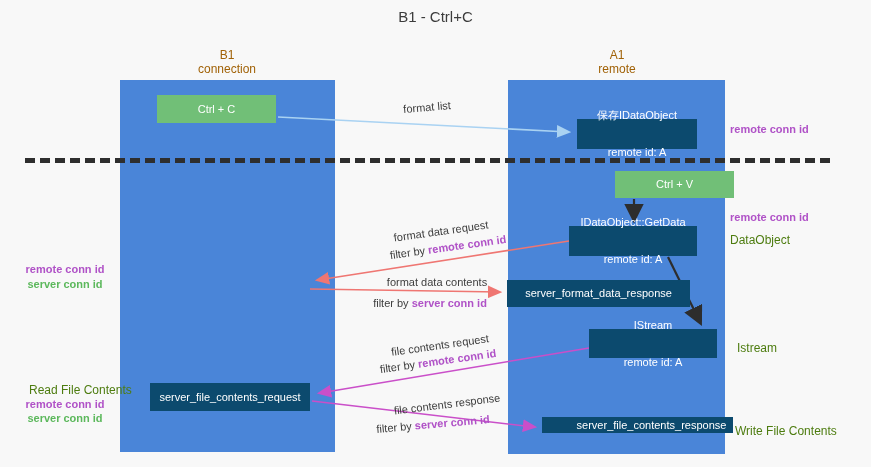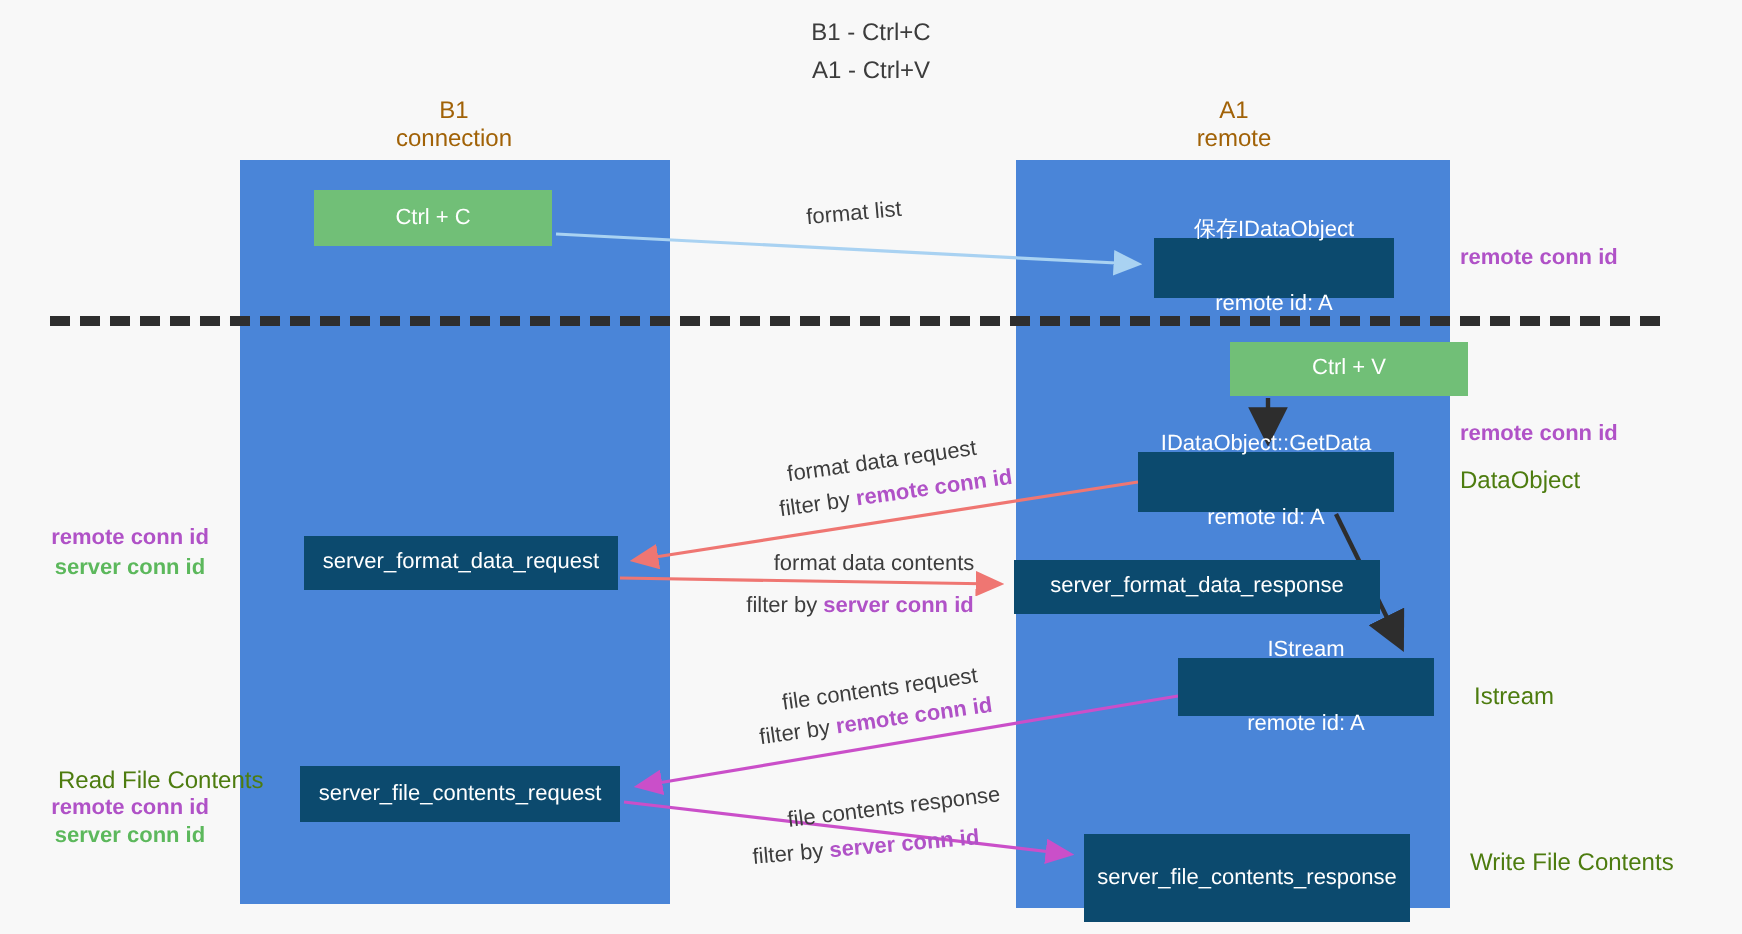--- a/index.html
+++ b/index.html
@@ -1,40 +1,40 @@
 <!DOCTYPE html>
 <html><head>
 <meta charset="utf-8">
 <style>
   html,body{margin:0;padding:0;background:#f8f8f8;}
   .canvas{
     position:relative;width:871px;height:467px;background:#f8f8f8;
     font-family:"Liberation Sans",sans-serif;overflow:hidden;
   }
   .title{position:absolute;left:0;top:7px;width:871px;text-align:center;
-    font-size:12px;line-height:19px;color:#3c3c3c;}
+    font-size:15px;line-height:19px;color:#3c3c3c;}
   .col-label{position:absolute;text-align:center;font-size:12px;line-height:14px;color:#a16207;}
   .col-label.left{left:152px;top:48px;width:150px;}
   .col-label.right{left:542px;top:48px;width:150px;}
   .lifeline{position:absolute;background:#4a85d8;}
   .lifeline.left{left:120px;top:80px;width:215px;height:372px;}
   .lifeline.right{left:508px;top:80px;width:217px;height:374px;}
   .node{position:absolute;display:flex;flex-direction:column;align-items:center;
     justify-content:center;color:#ffffff;font-size:11px;line-height:13px;text-align:center;}
   .node.orange{background:#0c4a6e;gap:24px;}
   .node.green{background:#71bf77;}
   .n-ctrl-c{left:157px;top:95px;width:119px;height:28px;text-align:right;}
   .n-save{left:577px;top:119px;width:120px;height:30px;}
   .n-ctrl-v{left:575px;top:171px;width:119px;height:27px;margin-left:40px;}
   .n-getdata{left:569px;top:226px;width:128px;height:30px;}
   .n-fmt-req{left:152px;top:268px;width:157px;height:27px;}
   .n-fmt-resp{left:507px;top:280px;width:183px;height:27px;}
   .n-istream{left:589px;top:329px;width:128px;height:29px;}
   .n-file-req{left:150px;top:383px;width:160px;height:28px;}
-  .n-file-resp{left:542px;top:417px;width:163px;height:44px;}
+  .n-file-resp{left:542px;top:417px;width:163px;height:16px;padding-left:28px;}
   .dashline{position:absolute;left:25px;top:158px;width:805px;height:0;
     border-top:5px dashed #2e2e2e;}
   .elabel{position:absolute;font-size:11px;color:#3d3d3d;white-space:nowrap;
     transform-origin:center;}
   .elabel .key{font-weight:bold;color:#b052c7;}
   .e-format-list{left:427px;top:107px;transform:translate(-50%,-50%) rotate(-5deg);}
   .e-fmt-req{left:441px;top:231px;transform:translate(-50%,-50%) rotate(-8deg);}
   .e-fmt-req-f{left:448px;top:247px;transform:translate(-50%,-50%) rotate(-8deg);}
   .e-fmt-resp{left:437px;top:282px;transform:translate(-50%,-50%);}
   .e-fmt-resp-f{left:430px;top:303px;transform:translate(-50%,-50%);}
@@ -56,21 +56,20 @@
   .left-pair2{left:20px;top:397px;width:90px;text-align:center;line-height:14px;}
   svg.arrows{position:absolute;left:0;top:0;pointer-events:none;}
 </style>
 </head>
 <body>
 
 <div class="canvas">
 
   <div class="title">
     <div>B1 - Ctrl+C</div>
-    <div>A1 - Ctrl+V</div>
   </div>
 
   <div class="col-label left">
     <div>B1</div>
     <div>connection</div>
   </div>
   <div class="col-label right">
     <div>A1</div>
     <div>remote</div>
   </div>
@@ -115,23 +114,20 @@
 
   <div class="node green n-ctrl-v">
     <span>Ctrl + V</span>
   </div>
 
   <div class="node orange n-getdata">
     <span>IDataObject::GetData</span>
     <span>remote id: A</span>
   </div>
 
-  <div class="node orange n-fmt-req">
-    <span>server_format_data_request</span>
-  </div>
 
   <div class="node orange n-fmt-resp">
     <span>server_format_data_response</span>
   </div>
 
   <div class="node orange n-istream">
     <span>IStream</span>
     <span>remote id: A</span>
   </div>
 

